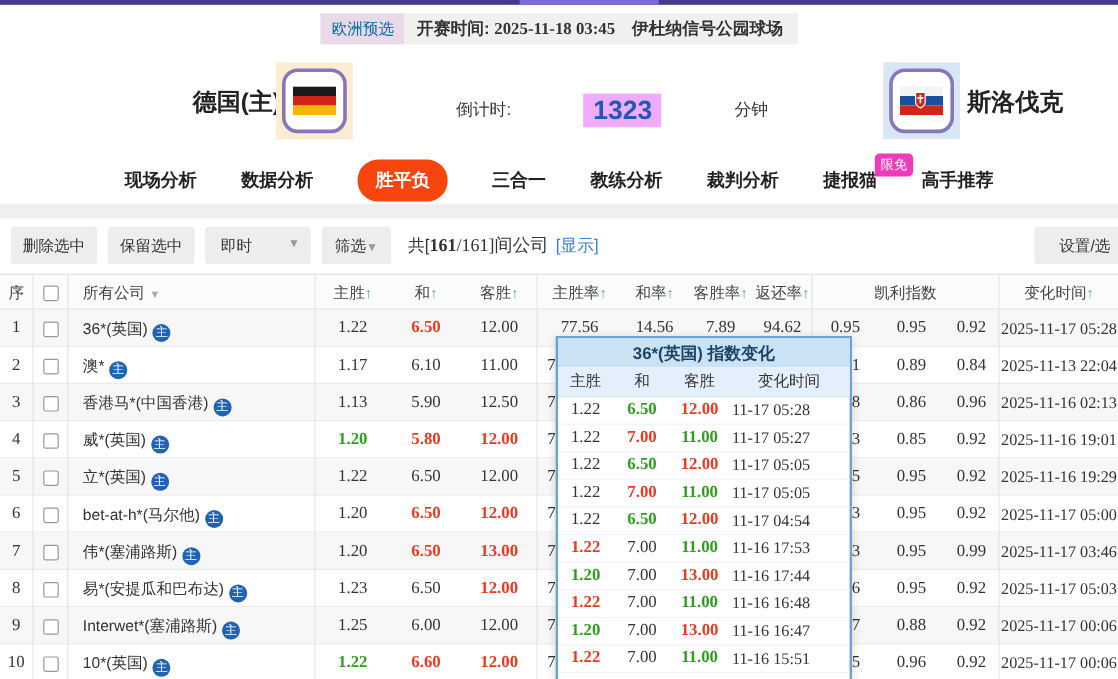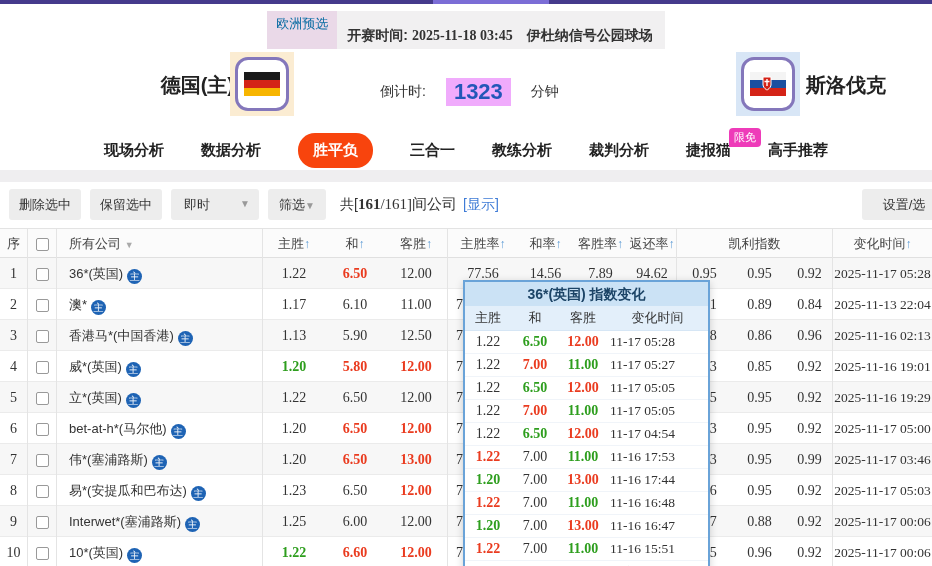--- a/index.html
+++ b/index.html
@@ -7,33 +7,33 @@
   body { font-family:"Liberation Sans","DejaVu Sans",sans-serif; color:#333; }
   #screen { position:relative; width:932px; height:566px; overflow:hidden; background:#fff; }
 
   
   .topstrip { position:absolute; left:0; top:0; width:932px; height:4px; background:#453a8c; }
   .topstrip .thumb { position:absolute; left:433px; top:0; width:116px; height:4px; background:#7b6dd6; }
 
   
   .matchinfo { position:absolute; left:0; top:11px; width:932px; display:flex; justify-content:center; }
   .league-badge { background:#ead9e8; color:#0369a1; font-size:13px; padding:4px 9px; white-space:nowrap; }
-  .kickoff { background:#f1f0f1; font-size:14px; font-weight:bold; color:#333; padding:16px 12px 4px 10px; white-space:nowrap; }
+  .kickoff { background:#f1f0f1; font-size:14px; font-weight:bold; color:#333; padding:4px 12px 4px 10px; white-space:nowrap; }
   .kickoff .num { font-family:"Liberation Serif","DejaVu Serif",serif; }
   .kickoff .venue { margin-left:14px; }
 
   
   .team-name { position:absolute; top:72px; font-size:20px; font-weight:bold; color:#222; }
   .team-name.home { left:68px; width:166px; text-align:right; }
   .team-name.away { left:806px; width:120px; text-align:left; }
   .flag-tile { position:absolute; top:52px; width:64px; height:64px; display:flex; align-items:center; justify-content:center; }
   .flag-tile.home { left:230px; background:#fbecd2; }
   .flag-tile.away { left:736px; background:#d8e6f6; }
   .flag-frame { width:54px; height:54px; background:#fff; border:3px solid #8477bb; border-radius:13px; display:flex; align-items:center; justify-content:center; }
-  .countdown { position:absolute; left:380px; top:78px; width:260px; display:flex; align-items:center; justify-content:flex-start; gap:20px; }
+  .countdown { position:absolute; left:380px; top:78px; width:260px; display:flex; align-items:center; justify-content:space-between; gap:7px; }
   .countdown .lbl, .countdown .unit { font-size:14px; color:#333; }
   .countdown .val { background:#f0abfc; color:#2257b8; font-weight:bold; font-size:22px; padding:1px 8px; }
 
   
   .nav { position:absolute; left:0; top:130px; width:932px; height:40px; display:flex; align-items:center; justify-content:center; gap:37px; }
   .nav .tab { font-size:15px; font-weight:bold; color:#222; cursor:pointer; position:relative; white-space:nowrap; }
   .nav .tab.active { background:#f8440d; color:#fff; border-radius:17px; padding:8px 15px; }
   .mini-badge { position:absolute; top:-13px; right:-30px; background:#ee3bb9; color:#fff; font-size:11px; font-weight:normal; padding:2px 5px; border-radius:4px 4px 4px 0; }
   .gray-band { position:absolute; left:0; top:170px; width:932px; height:12px; background:#efeef0; }
 

